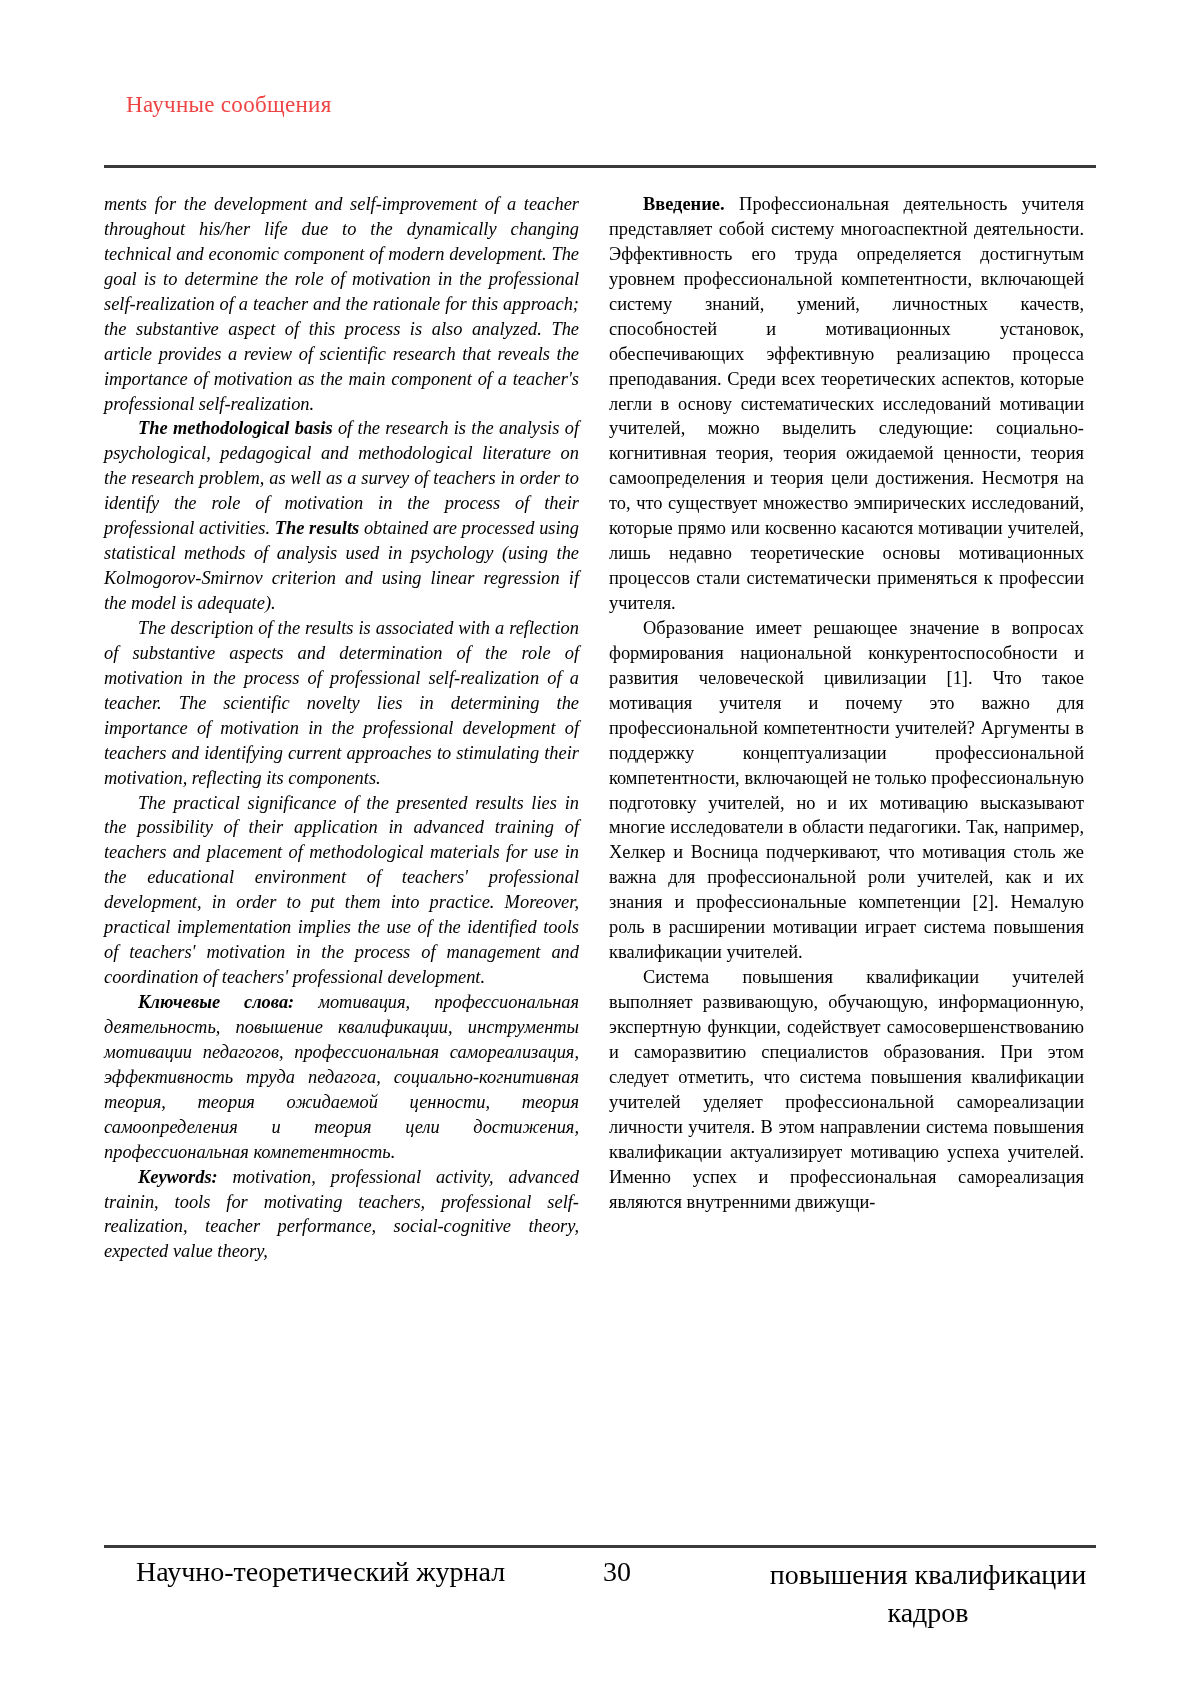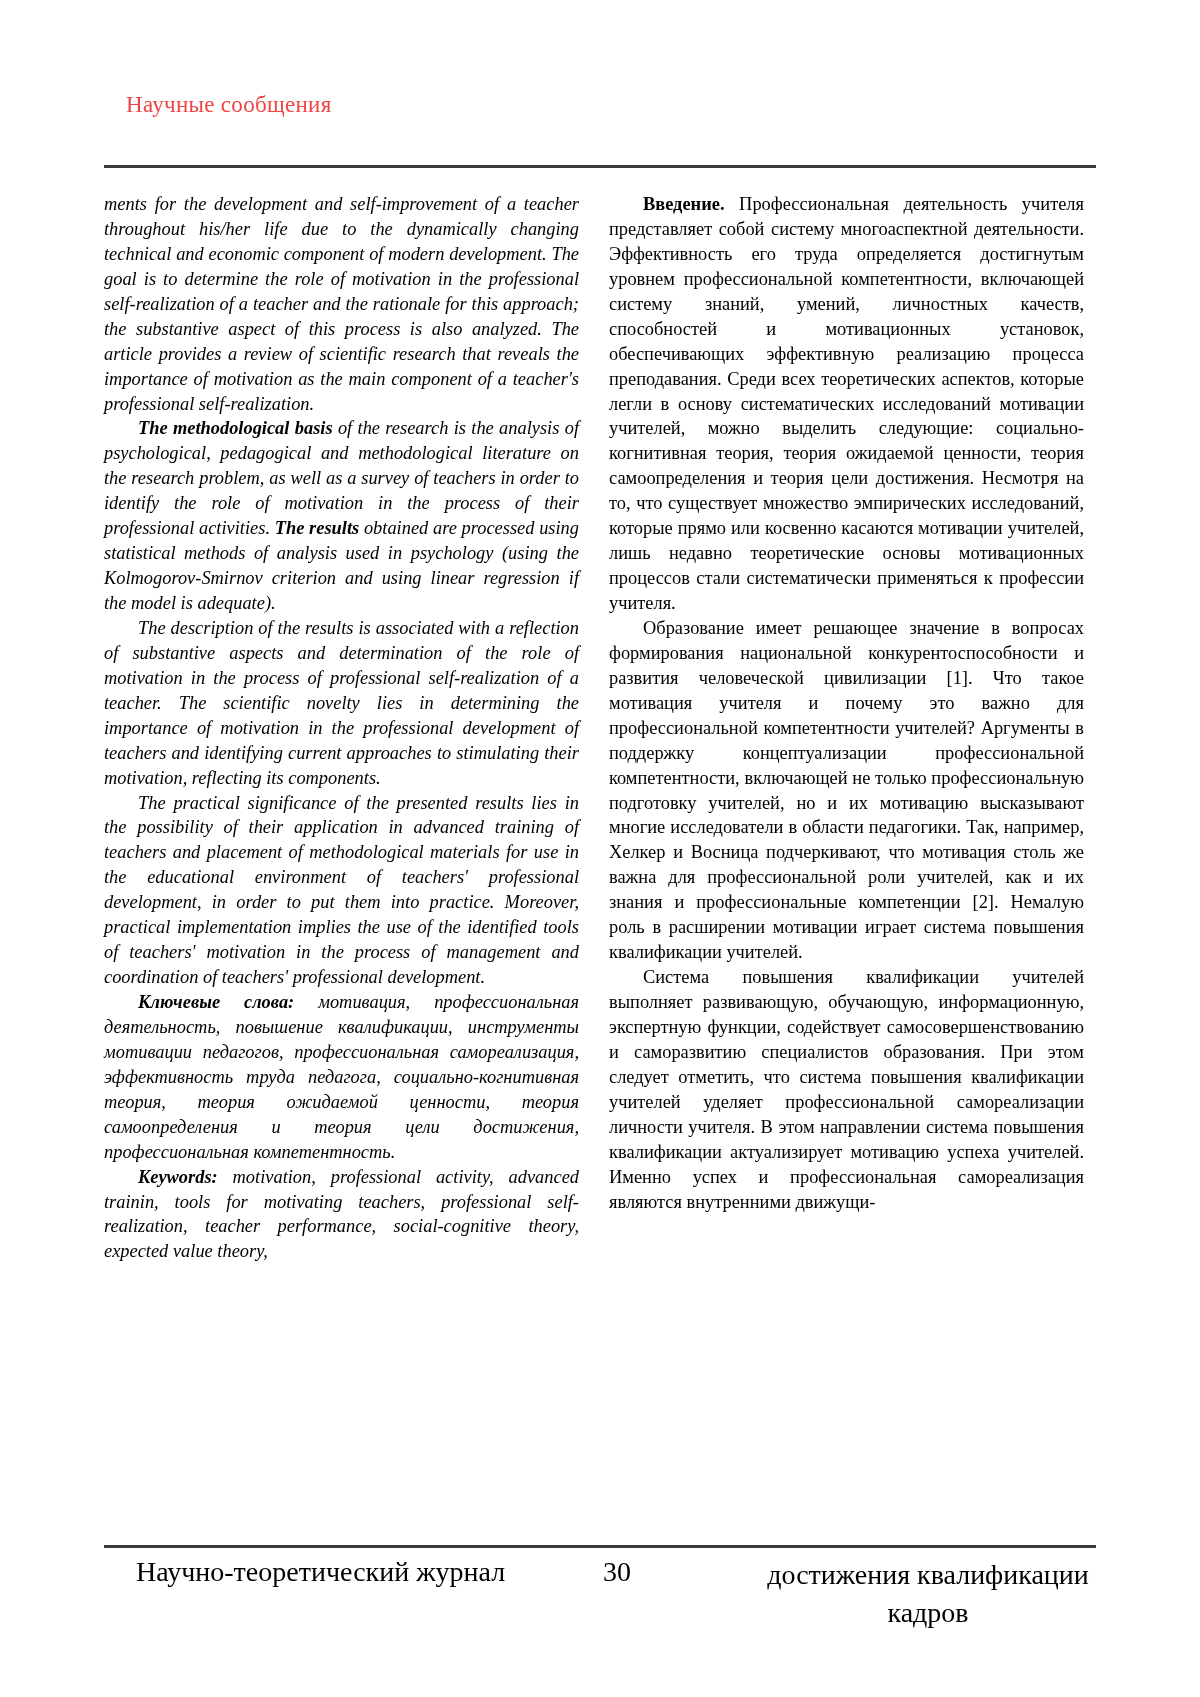--- a/index.html
+++ b/index.html
@@ -156,17 +156,17 @@
     </div>
 
   </div>
 
   <div class="rule-bottom"></div>
 
   <div class="footer">
     <div class="footer-left">Научно-теоретический журнал</div>
     <div class="footer-center">30</div>
     <div class="footer-right">
-      <div>достижения квалификации кадров</div>
+      <div>повышения квалификации кадров</div>
     </div>
   </div>
 
 </div>
 
 </body></html>

